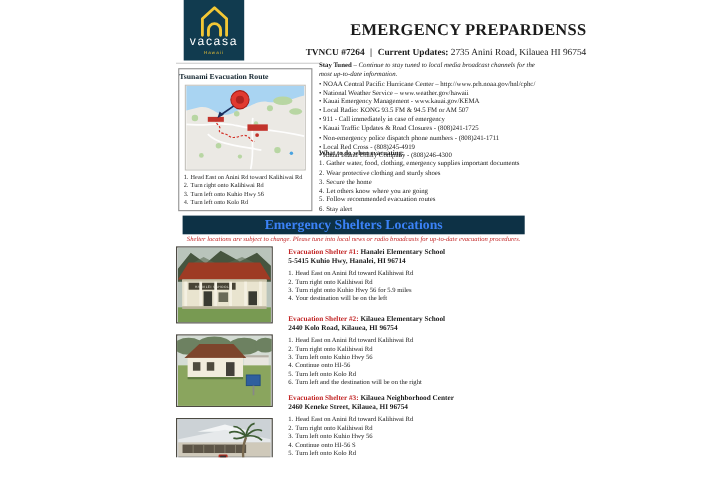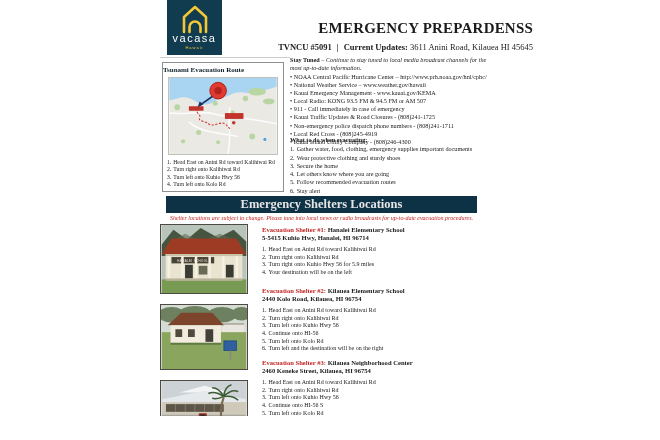--- a/index.html
+++ b/index.html
@@ -31,21 +31,21 @@
   .rcol1{position:absolute;left:290px;top:56px;width:202px;font-size:6.2px;line-height:1.3;}
   .lead .b{font-weight:bold;}
   .lead .i{font-style:italic;}
   .bullets{margin-top:1px;}
   .bullet::before{content:"• ";}
   .rcol2{position:absolute;left:290px;top:136px;width:202px;font-size:6.2px;line-height:1.34;}
   .rcol2 .t{font-weight:bold;margin-bottom:1px;}
 
   
   .banner{position:absolute;left:166px;top:196px;width:311px;height:17px;background:#0d3145;
-          color:#e5e5e5;font-weight:bold;font-size:12.5px;text-align:center;line-height:17px;}
+          color:#3b82f6;font-weight:bold;font-size:12.5px;text-align:center;line-height:17px;}
   .bansub{position:absolute;left:150px;top:215px;width:343px;text-align:center;font-style:italic;font-size:6px;color:#c22525;}
 
   
   .photo{position:absolute;left:160px;border:1px solid #4c4a42;box-sizing:border-box;background:#ddd;}
   #ph1{top:224px;width:88px;height:70px;}
   #ph2{top:304px;width:88px;height:66px;}
   #ph3{top:380px;width:88px;height:55px;}
   .photo svg{display:block;width:100%;height:100%;}
 
   
@@ -66,22 +66,22 @@
       <path d="M6 30 V15 L17 5 L28 15 V30" fill="none" stroke="#f3c735" stroke-width="2.6" stroke-linecap="round" stroke-linejoin="round"></path>
       <path d="M11.5 30 v-5 a5.5 5.5 0 0 1 11 0 v5" fill="none" stroke="#f3c735" stroke-width="2.6" stroke-linecap="round"></path>
     </svg>
     <div class="word">vacasa</div>
     <div class="sub">Hawaii</div>
   </div>
 
   <div class="hdr">
     <div class="title">EMERGENCY PREPARDENSS</div>
     <div class="subline">
-      <span class="b">TVNCU #5091</span><span class="sep">|</span><span class="b">Current Updates:</span>
-      <span>3611 Anini Road, Kilauea HI 45645</span>
+      <span class="b">TVNCU #7264</span><span class="sep">|</span><span class="b">Current Updates:</span>
+      <span>2735 Anini Road, Kilauea HI 96754</span>
     </div>
   </div>
   <div class="hairline"></div>
 
   <div class="tsu">
     <div class="t">Tsunami Evacuation Route</div>
     <div class="map-wrap">
       <svg viewBox="0 0 110 78">
         <rect x="0" y="0" width="110" height="78" fill="#ebe9e4"></rect>
         <path d="M0 0 H110 V9 C98 12 88 17 76 15 C66 13.5 61 19 53 21 C46 22.7 43 28 35 27 C27 26 22 18 12 20 L0 23 Z" fill="#a9d4f2"></path>

